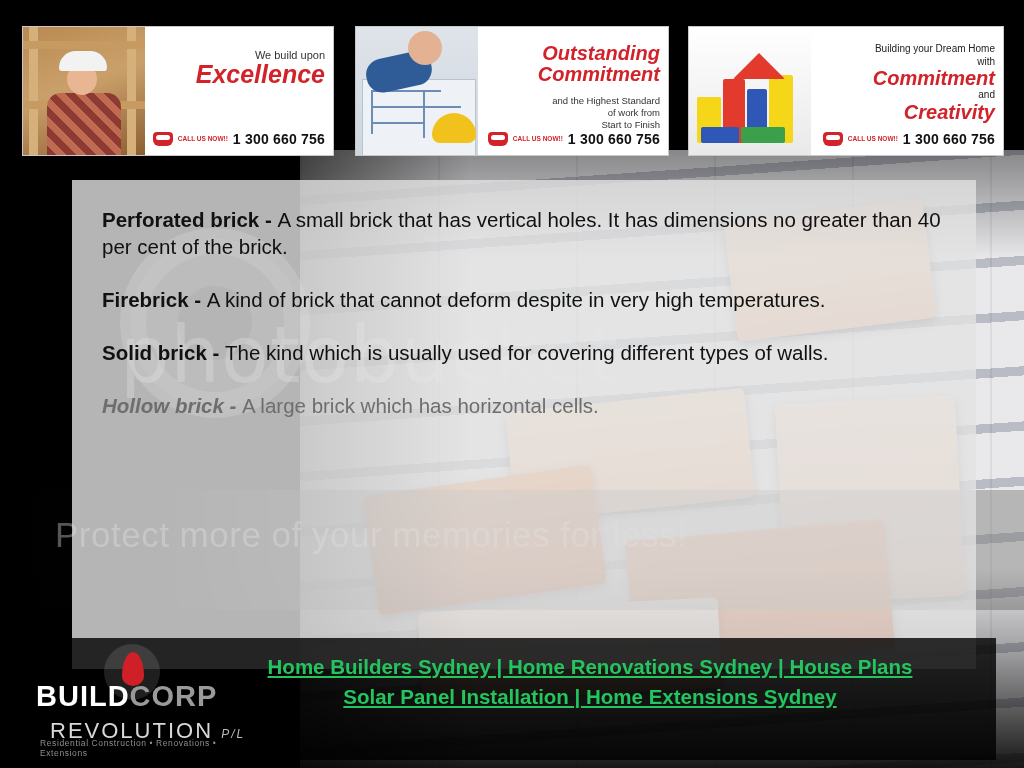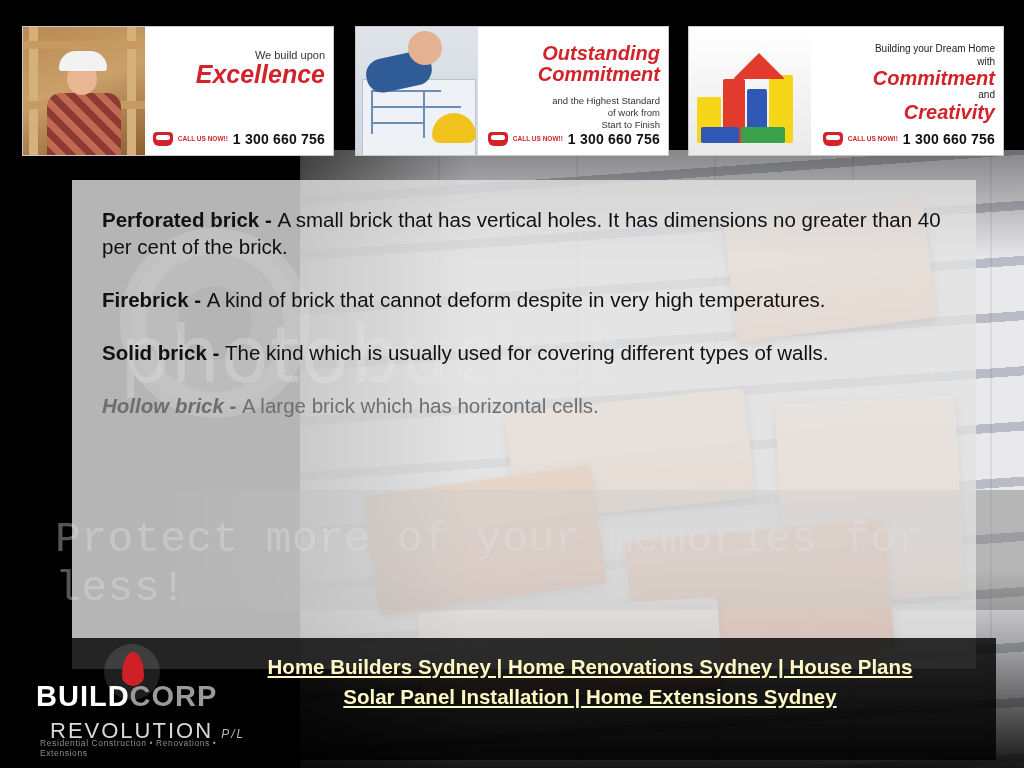--- a/index.html
+++ b/index.html
@@ -116,22 +116,22 @@
       inset 0 0 0 34px rgba(255,255,255,0.0),
       inset 0 0 0 48px rgba(255,255,255,0.14);
     pointer-events: none;
   }
   .wm-tagline {
     position: absolute;
     left: 55px;
     top: 515px;
     width: 930px;
     color: rgba(210,205,200,0.42);
-    font-size: 43px;
-    font-family: Liberation Mono, monospace;
+    font-size: 35px;
+    font-family: Liberation Sans, sans-serif;
     letter-spacing: 0.5px;
     pointer-events: none;
   }
 
   
   .banners {
     position: absolute;
     left: 0; top: 0;
     width: 1024px;
     height: 170px;
@@ -329,21 +329,21 @@
     left: 190px;
     top: 22px;
     width: 800px;
     text-align: center;
     color: #ffffff;
     font-size: 20.5px;
     font-weight: bold;
     line-height: 1.45;
   }
   .footer-links a {
-    color: #fef9c3;
+    color: #22c55e;
     text-decoration: underline;
     text-align: center;
   }
 </style>
 </head>
 <body>
 
 <div class="slide">
 
   <div class="bg-photo">

